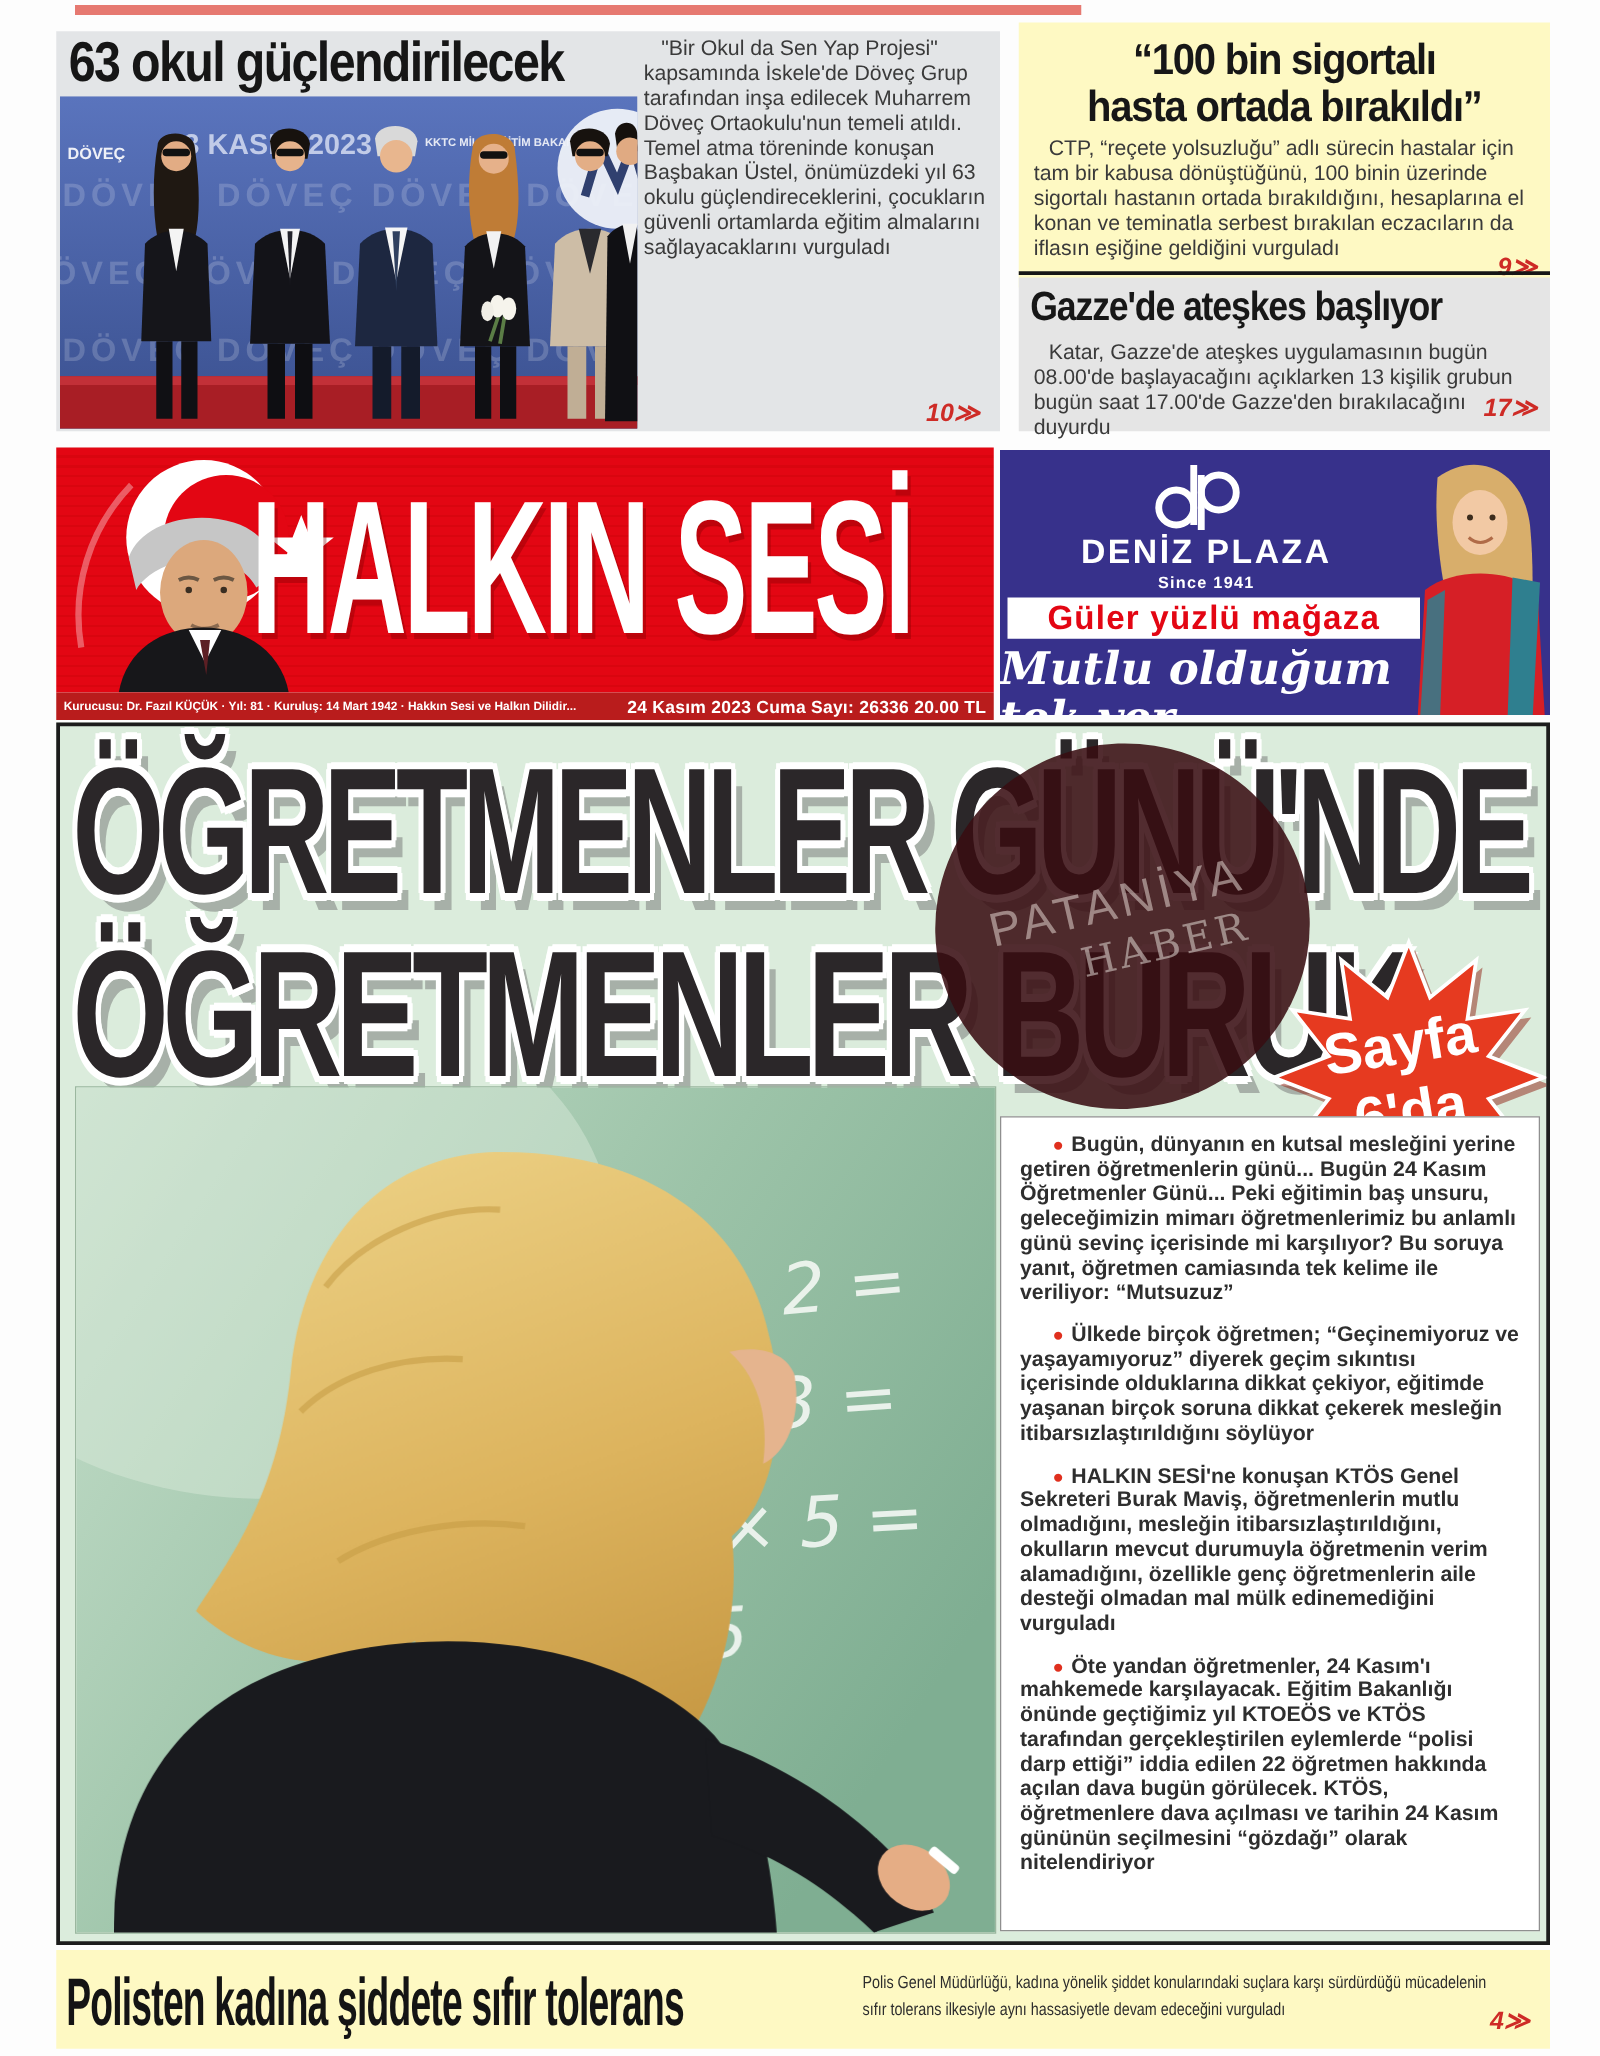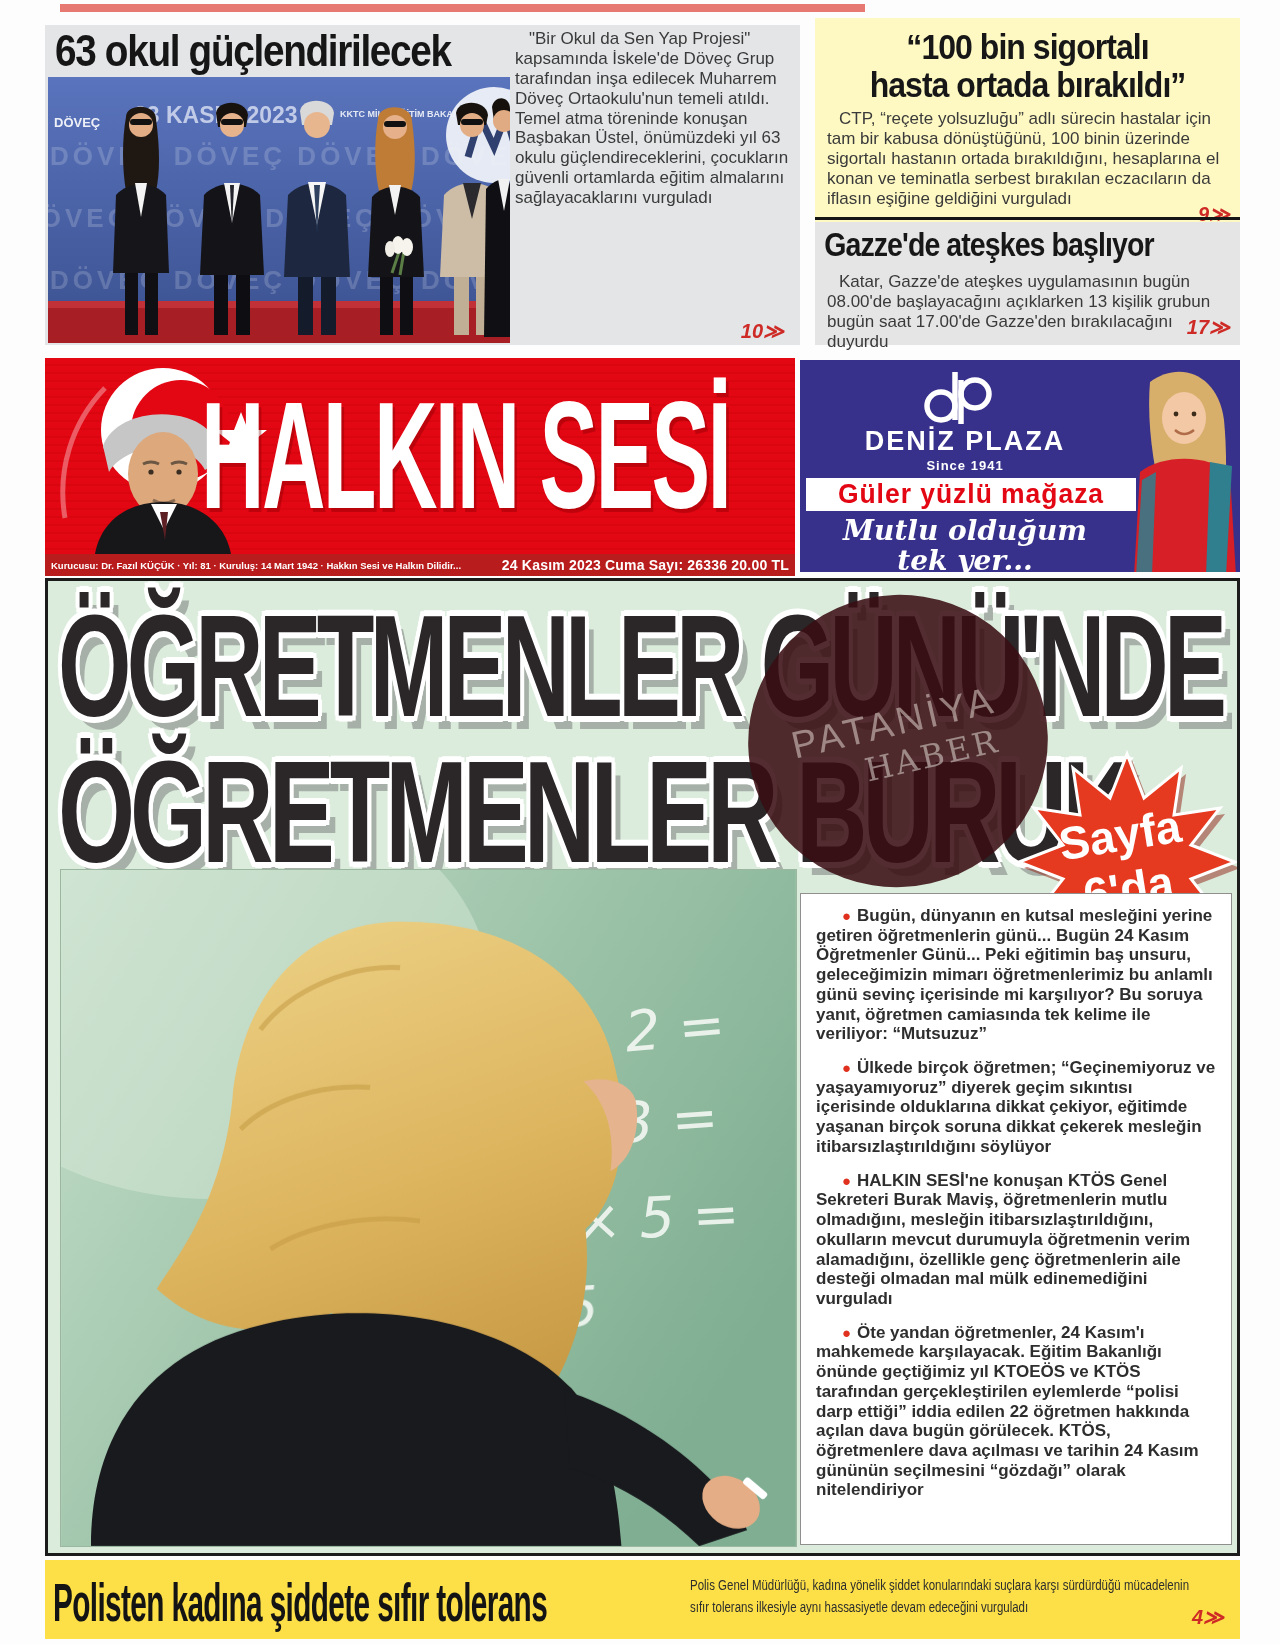--- a/index.html
+++ b/index.html
@@ -49,23 +49,23 @@
 
   
   #ad { left:800px; top:360px; width:440px; height:212px; background:#37318b; overflow:hidden; }
   #ad-brand { position:absolute; left:0; top:66px; width:330px; text-align:center; color:#fff;
       font-size:27px; font-weight:700; letter-spacing:2px; }
   #ad-since { position:absolute; left:0; top:98px; width:330px; text-align:center; color:#fff;
       font-size:13px; font-weight:700; letter-spacing:1px; }
   #ad-band { position:absolute; left:6px; top:118px; width:330px; height:33px; background:#fff; }
   #ad-band span { display:block; text-align:center; line-height:33px; color:#e30613;
       font-size:27px; font-weight:700; letter-spacing:1px; transform:scale(.98,1); }
-  #ad-script { position:absolute; left:0; top:156px; width:330px; text-align:center; color:#fff;
+  #ad-script { position:absolute; left:0; top:156px; width:330px; text-align:left; color:#fff;
       font-family:"DejaVu Serif", serif; font-style:italic; font-weight:700;
-      font-size:28px; line-height:1.07; }
+      font-size:36px; line-height:1.07; }
 
   
   #main { left:45px; top:578px; width:1195px; height:978px; background:#dbecdc;
       border:3px solid #1c1c1c; overflow:hidden; }
   .mega { position:absolute; left:10px; font-weight:700; font-size:118px; letter-spacing:-6px;
       color:#2b2729; white-space:nowrap; transform-origin:0 0;
       text-shadow:
         -4px -4px 0 #fff, 4px -4px 0 #fff, -4px 4px 0 #fff, 4px 4px 0 #fff,
         -5px 0 0 #fff, 5px 0 0 #fff, 0 -5px 0 #fff, 0 5px 0 #fff,
         11px 11px 0 rgba(105,105,105,.45); }
@@ -80,21 +80,21 @@
   #starburst { position:absolute; left:958px; top:166px; width:232px; height:228px; }
   #teacher-photo { position:absolute; left:12px; top:288px; width:737px; height:678px;
       border:1px solid #9bb79f; }
   #main-textbox { position:absolute; left:752px; top:312px; width:432px; height:652px;
       background:#ffffff; border:1px solid #8f8f8f; padding:12px 15px; }
   #main-textbox p { font-size:17px; line-height:1.16; font-weight:700; color:#2e2e2e;
       text-indent:26px; margin-bottom:14px; }
   .dot { color:#e0301e; font-size:15px; margin-right:6px; }
 
   
-  #bottom { left:45px; top:1560px; width:1195px; height:79px; background:#fde047; }
+  #bottom { left:45px; top:1560px; width:1195px; height:79px; background:#fef9c3; }
   #bottom-headline { position:absolute; left:8px; top:12px; font-size:48px; font-weight:700;
       letter-spacing:-1px; color:#141414; white-space:nowrap;
       transform:scale(0.62,1.12); transform-origin:0 0; }
   #bottom-body { position:absolute; left:645px; top:14px; width:625px; font-size:14px;
       line-height:1.6; color:#2d2d2d; transform:scaleX(.82); transform-origin:0 0; }
   #bottom-ref { position:absolute; right:16px; bottom:10px; }
 </style>
 </head>
 <body>
 

